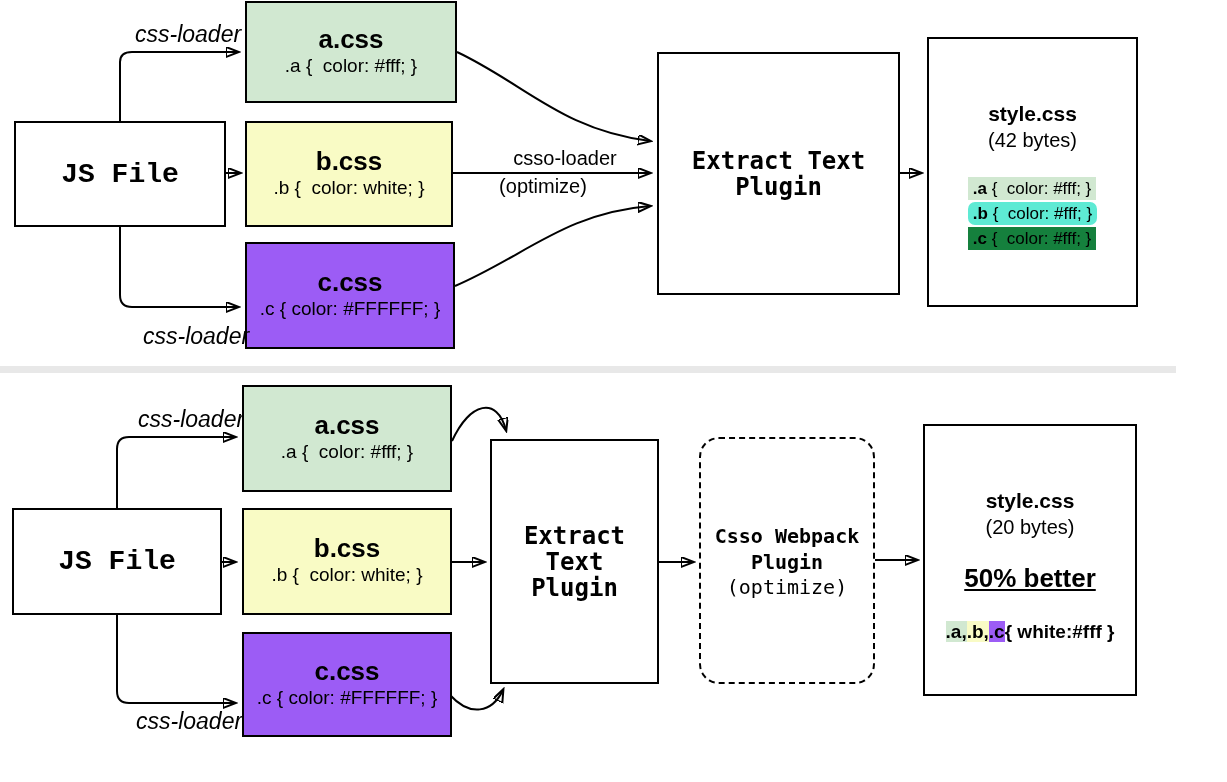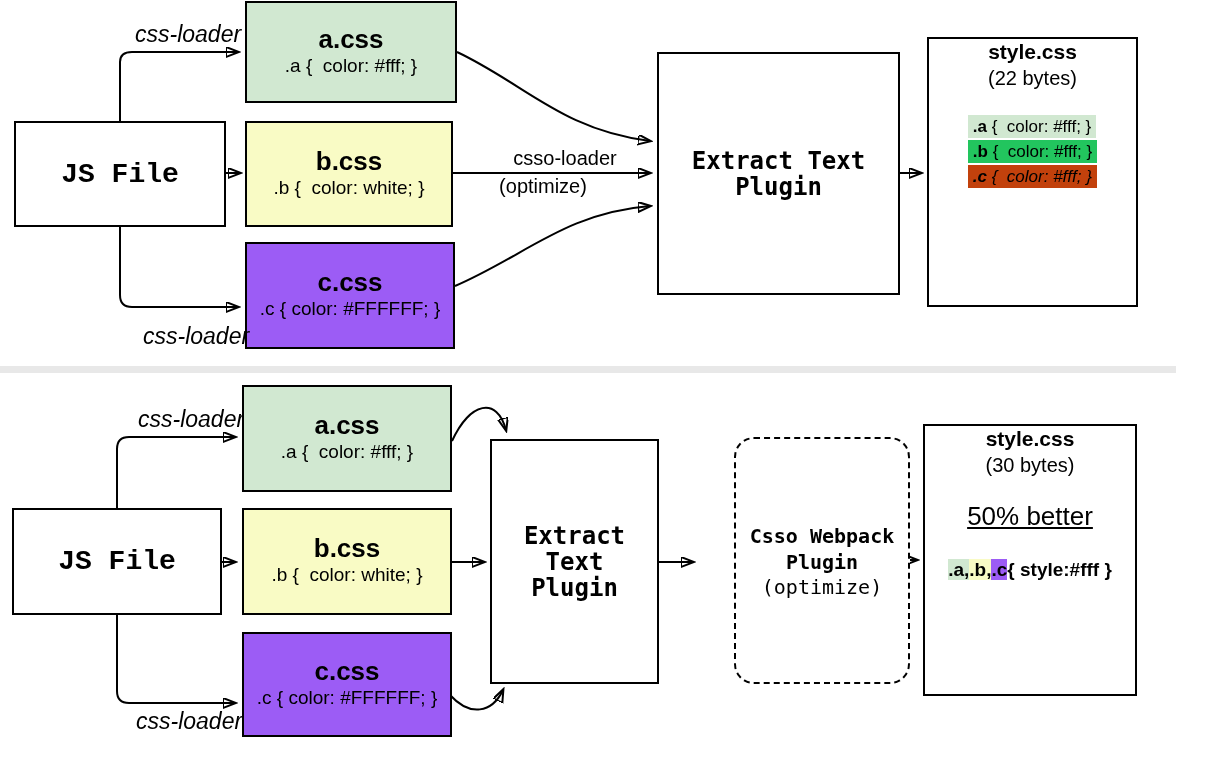--- a/index.html
+++ b/index.html
@@ -21,27 +21,27 @@
   .mid-label{position:absolute;font-size:20px;line-height:22px;text-align:center;width:130px;}
   .mono-title{
     font-family:"DejaVu Sans Mono",monospace;font-weight:bold;
     font-size:24px;line-height:26px;
   }
   .mono-reg{
     font-family:"DejaVu Sans Mono",monospace;font-weight:normal;
     font-size:20px;line-height:24px;
   }
   .dashed{border:2px dashed #000;border-radius:20px;}
-  .output{justify-content:flex-start;}
+  .output{justify-content:flex-start;padding-top:62px;}
   .out-title{font-weight:bold;font-size:21px;line-height:26px;}
   .out-size{font-size:20px;line-height:26px;}
   .rules{margin-top:24px;display:flex;flex-direction:column;gap:2px;align-items:flex-start;}
   .rule-line{font-size:17px;line-height:23px;white-space:pre;padding:0 5px;}
   .rule-line b{font-weight:bold;}
-  .improve{margin-top:22px;font-weight:normal;font-size:26px;line-height:32px;text-decoration:underline;}
+  .improve{margin-top:22px;font-weight:bold;font-size:26px;line-height:32px;text-decoration:underline;}
   .one-rule{margin-top:26px;font-weight:bold;font-size:19px;line-height:24px;white-space:pre;}
   .one-rule span{white-space:pre;}
   .divider{position:absolute;left:0;background:#e8e8e8;}
 </style>
 </head>
 <body>
 
 <div class="canvas">
 
   <svg class="arrows" viewBox="0 0 1227 782">
@@ -99,25 +99,25 @@
     <div>(optimize)</div>
   </div>
 
   <div class="box" style="left:657px;top:52px;width:243px;height:243px;">
     <div class="mono-title">Extract Text</div>
     <div class="mono-title">Plugin</div>
   </div>
 
   <div class="box output" style="left:927px;top:37px;width:211px;height:270px;">
     <div class="out-title">style.css</div>
-    <div class="out-size">(22 bytes)</div>
+    <div class="out-size">(42 bytes)</div>
     <div class="rules">
       <div class="rule-line" style="background: rgb(209, 232, 209);"><b>.a</b><span> {  color: #fff; }</span></div>
-      <div class="rule-line" style="background: #22c55e;"><b>.b</b><span> {  color: #fff; }</span></div>
-      <div class="rule-line" style="background: #c2410c; font-style: italic;"><b>.c</b><span> {  color: #fff; }</span></div>
+      <div class="rule-line" style="background: #5eead4; border-radius: 7px;"><b>.b</b><span> {  color: #fff; }</span></div>
+      <div class="rule-line" style="background: #15803d;"><b>.c</b><span> {  color: #fff; }</span></div>
     </div>
   </div>
 
   <div class="divider" style="top:366px;height:7px;width:1176px;"></div>
 
   <div class="float-label" style="left:138px;top:409px;">css-loader</div>
 
   <div class="box" style="left:12px;top:508px;width:210px;height:107px;">
     <div class="js-label">JS File</div>
   </div>
@@ -137,26 +137,26 @@
     <div class="file-code">.c { color: #FFFFFF; }</div>
   </div>
 
   <div class="float-label" style="left:136px;top:711px;">css-loader</div>
 
   <div class="box" style="left:490px;top:439px;width:169px;height:245px;">
     <div class="mono-title">Extract Text</div>
     <div class="mono-title">Plugin</div>
   </div>
 
-  <div class="box dashed" style="left:734px;top:437px;width:176px;height:247px;">
+  <div class="box dashed" style="left:699px;top:437px;width:176px;height:247px;">
     <div class="mono-title" style="font-size:20px;">Csso Webpack</div>
     <div class="mono-title" style="font-size:20px;">Plugin</div>
     <div class="mono-reg">(optimize)</div>
   </div>
 
   <div class="box output" style="left:923px;top:424px;width:214px;height:272px;">
     <div class="out-title">style.css</div>
-    <div class="out-size">(30 bytes)</div>
+    <div class="out-size">(20 bytes)</div>
     <div class="improve">50% better</div>
-    <div class="one-rule"><span style="background: rgb(209, 232, 209);">.a,</span><span style="background: rgb(249, 251, 197);">.b,</span><span style="background: rgb(156, 92, 245);">.c</span><span>{ style:#fff }</span></div>
+    <div class="one-rule"><span style="background: rgb(209, 232, 209);">.a,</span><span style="background: rgb(249, 251, 197);">.b,</span><span style="background: rgb(156, 92, 245);">.c</span><span>{ white:#fff }</span></div>
   </div>
 
 </div>
 
 </body></html>

